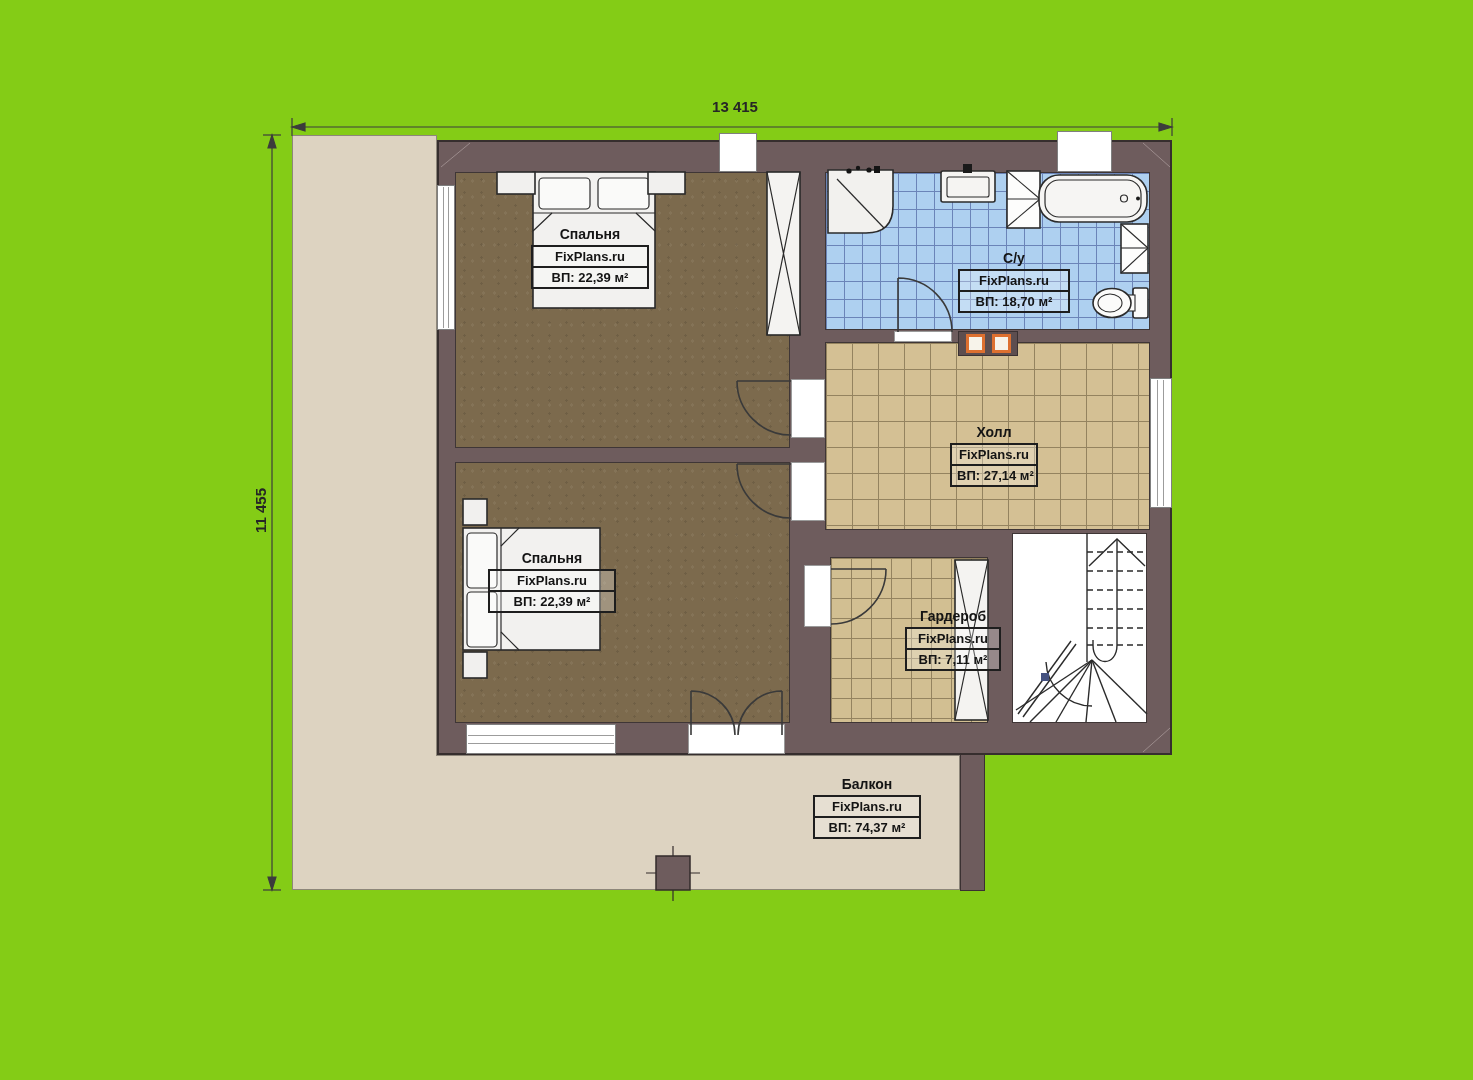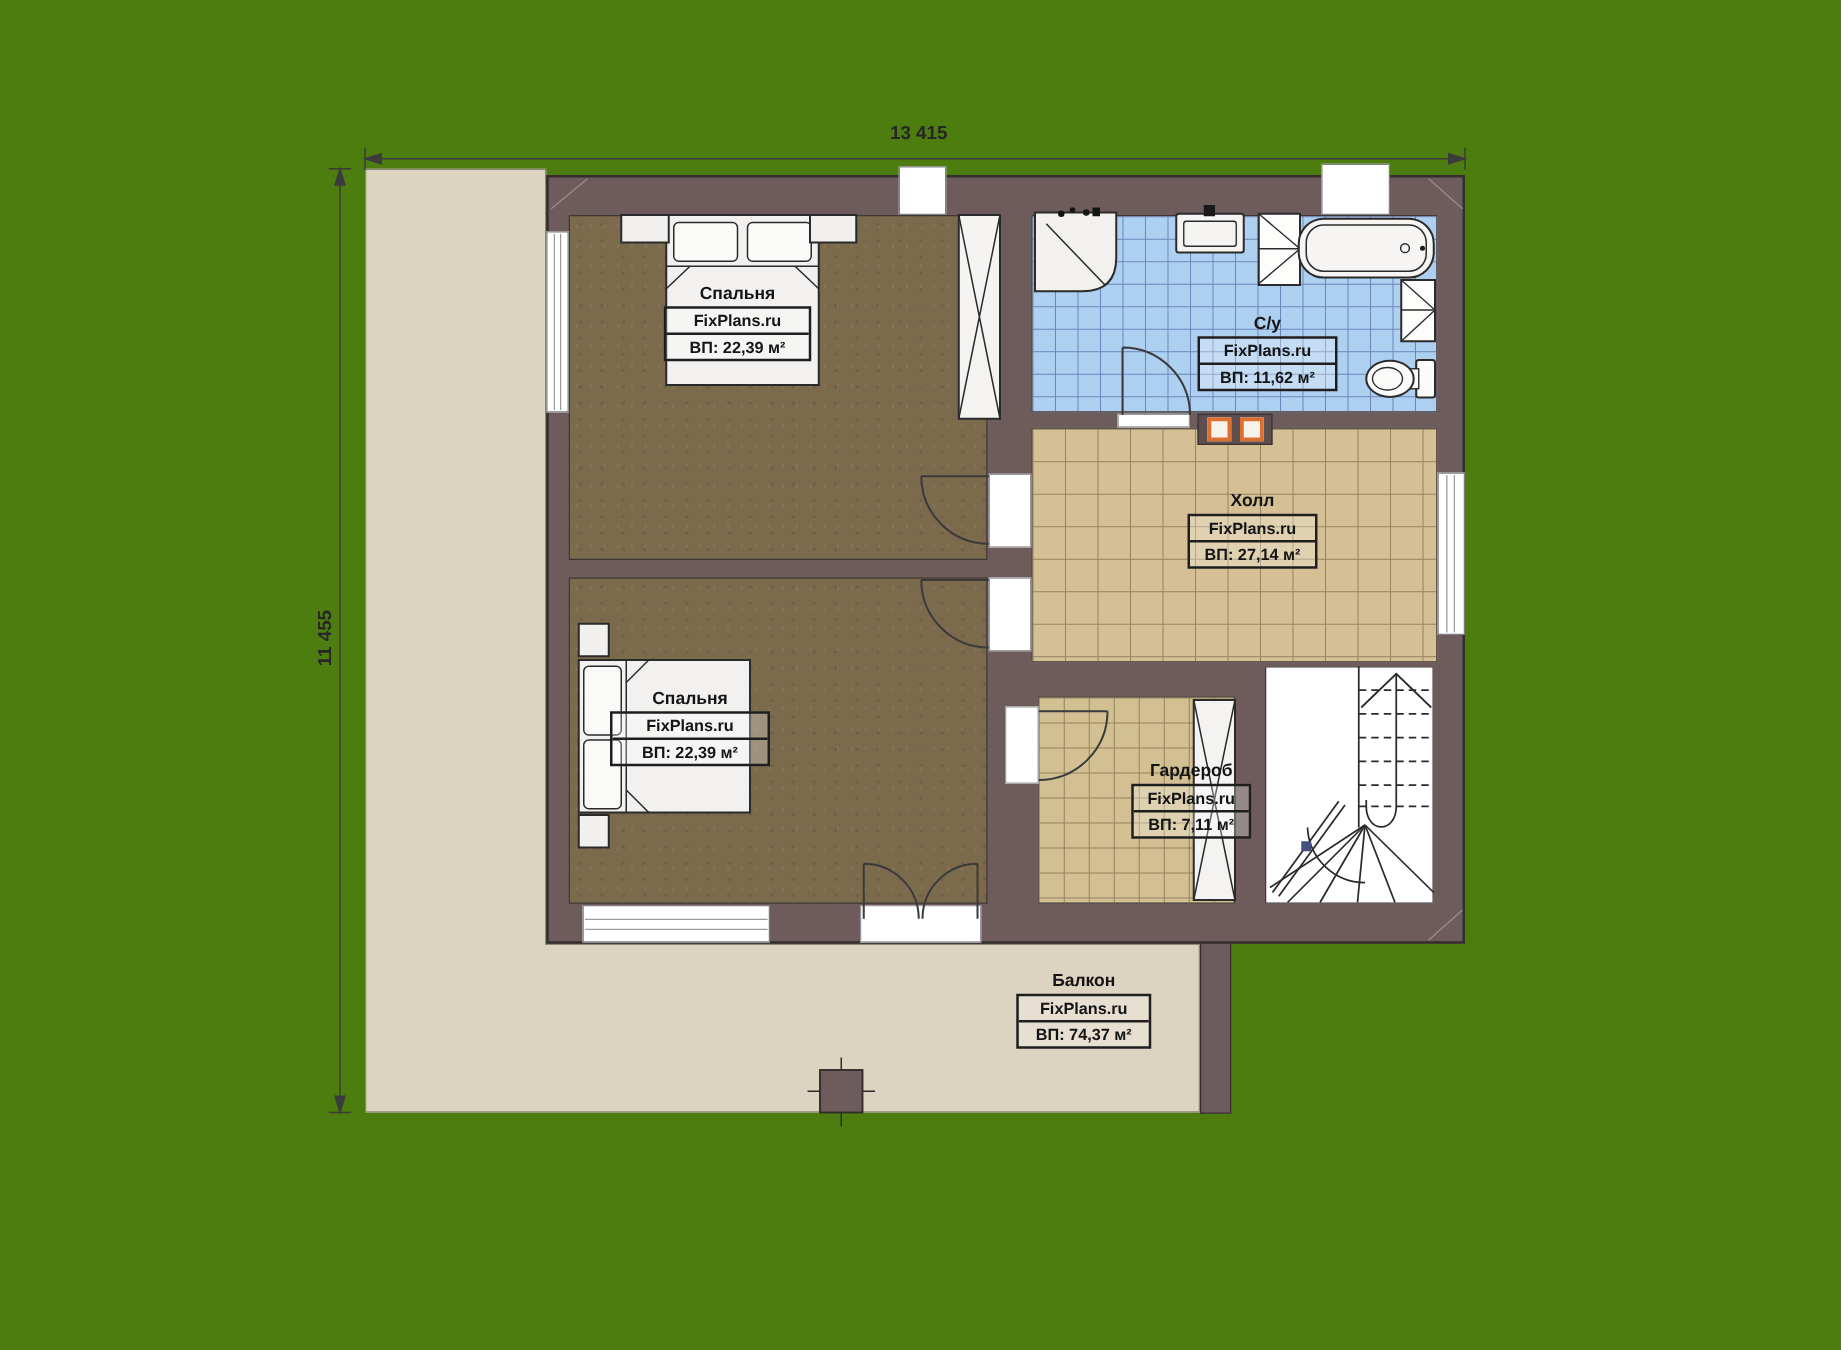--- a/index.html
+++ b/index.html
@@ -1,17 +1,17 @@
 <!DOCTYPE html>
 <html><head>
 <meta charset="utf-8">
 <style>
   html,body{margin:0;padding:0;background:#fff;}
   body{font-family:"Liberation Sans", sans-serif;}
-  .plan{position:relative;width:1473px;height:1080px;background:#4d7c0f;overflow:hidden;}
+  .plan{position:relative;width:1473px;height:1080px;background:#84cc16;overflow:hidden;}
 
   
   .balcony{position:absolute;background:#ddd3c1;border:1px solid #8d867a;box-sizing:border-box;}
   #balcony-left{left:292px;top:135px;width:145px;height:755px;}
   #balcony-bottom{left:436px;top:755px;width:524px;height:135px;border-left:none;}
   #balcony-edge{position:absolute;left:960px;top:750px;width:25px;height:141px;background:#6e5c5d;border:1px solid #3a3132;box-sizing:border-box;}
 
   
   #walls{position:absolute;left:437px;top:140px;width:735px;height:615px;background:#6e5c5d;border:2px solid #362e2e;box-sizing:border-box;}
 
@@ -78,21 +78,21 @@
   svg.overlay{position:absolute;left:0;top:0;pointer-events:none;}
 
   
   .rlabel{position:absolute;color:#141414;}
   .rlabel-title{font-weight:bold;font-size:14px;text-align:center;margin-bottom:3px;white-space:nowrap;}
   .rlabel-box{border:2px solid #1e1e1e;background:rgba(255,255,255,0.28);}
   .rlabel-row{font-size:13px;font-weight:600;text-align:center;padding:2px 5px;white-space:nowrap;}
   .rlabel-row.first{border-bottom:2px solid #1e1e1e;}
   #lb-bedroom1{left:531px;top:226px;width:118px;}
   #lb-bathroom{left:958px;top:250px;width:112px;}
-  #lb-hall{left:950px;top:392px;width:104px;}
+  #lb-hall{left:950px;top:424px;width:88px;}
   #lb-bedroom2{left:488px;top:550px;width:128px;}
   #lb-wardrobe{left:862px;top:608px;width:96px;padding-left:43px;}
   #lb-balcony{left:813px;top:776px;width:108px;}
 
   
   .dim-text{position:absolute;font-size:15px;font-weight:bold;color:#262626;text-align:center;}
   #dim-w{left:660px;top:98px;width:150px;}
   #dim-h{left:212px;top:502px;width:96px;transform:rotate(-90deg);}
 </style>
 </head>
@@ -264,21 +264,21 @@
     <div class="rlabel-box">
       <div class="rlabel-row first">FixPlans.ru</div>
       <div class="rlabel-row">ВП: 22,39 м²</div>
     </div>
   </div>
 
   <div class="rlabel" id="lb-bathroom">
     <div class="rlabel-title">С/у</div>
     <div class="rlabel-box">
       <div class="rlabel-row first">FixPlans.ru</div>
-      <div class="rlabel-row">ВП: 11,62 м²</div>
+      <div class="rlabel-row">ВП: 18,70 м²</div>
     </div>
   </div>
 
   <div class="rlabel" id="lb-hall">
     <div class="rlabel-title">Холл</div>
     <div class="rlabel-box">
       <div class="rlabel-row first">FixPlans.ru</div>
       <div class="rlabel-row">ВП: 27,14 м²</div>
     </div>
   </div>

